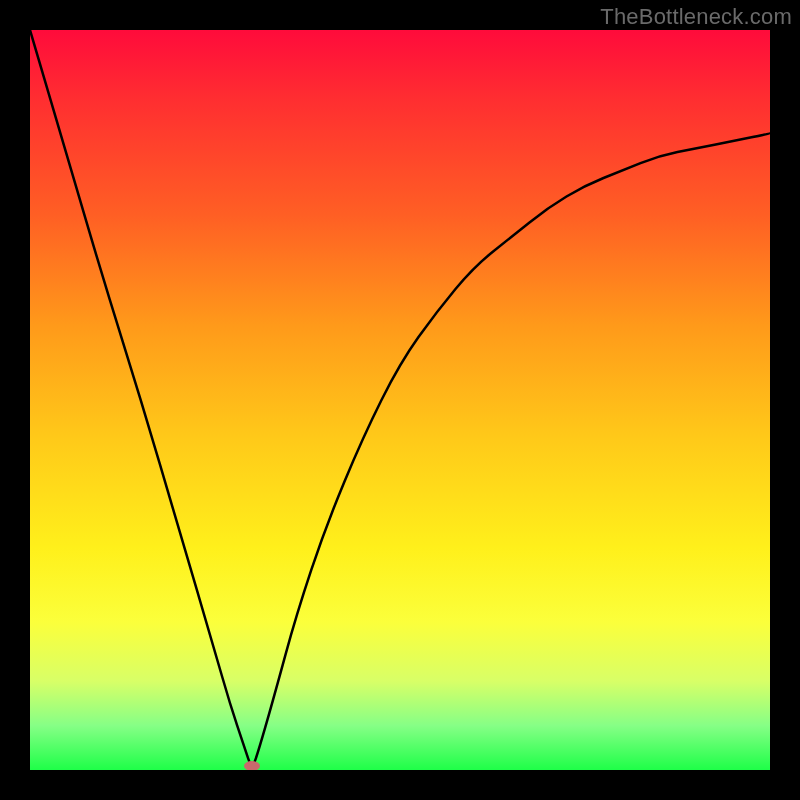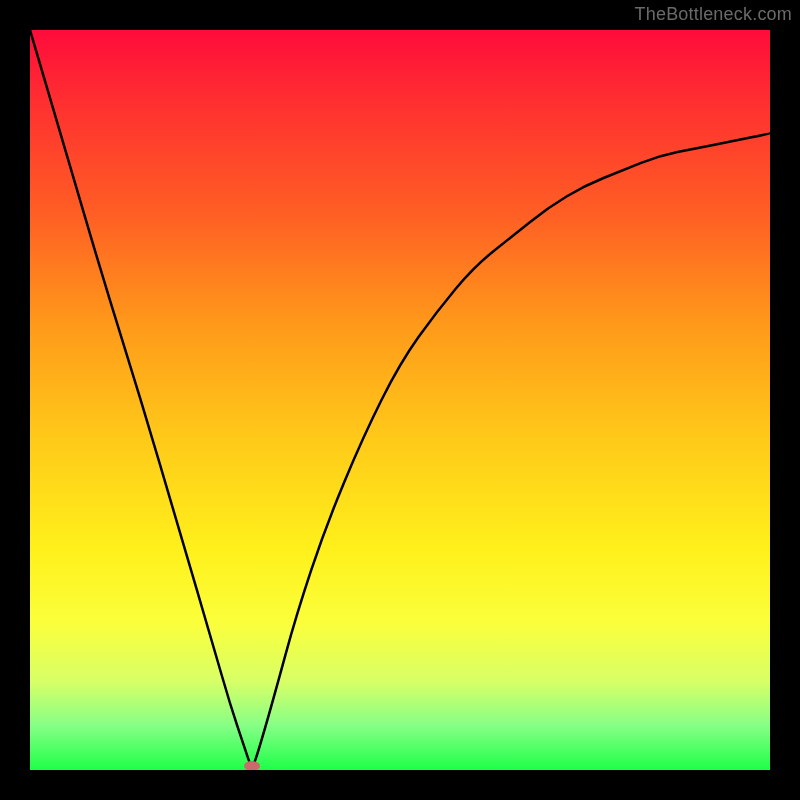--- a/index.html
+++ b/index.html
@@ -52,21 +52,21 @@
   }
   .marker {
     fill: #c96a6c;
     stroke: none;
   }
   .watermark {
     position: absolute;
     right: 8px;
     top: 4px;
     color: #6a6a6a;
-    font-size: 18px;
+    font-size: 22px;
     font-weight: 500;
     letter-spacing: 0.2px;
     user-select: none;
   }
 </style>
 </head>
 <body>
 
 <div class="frame">
   <div class="plot-area">

